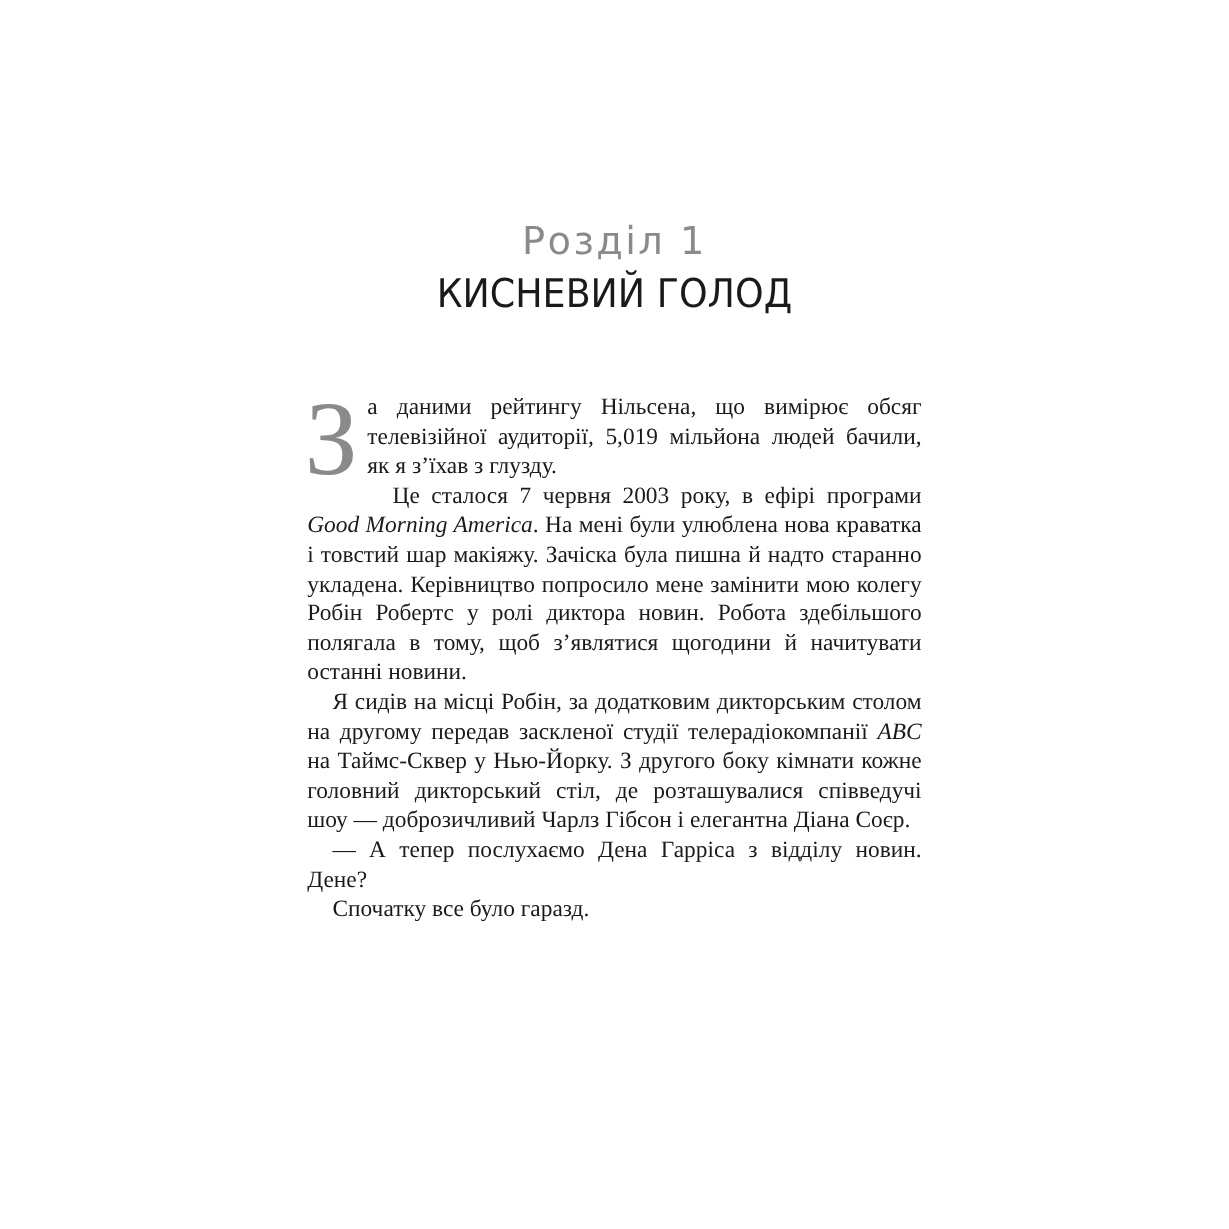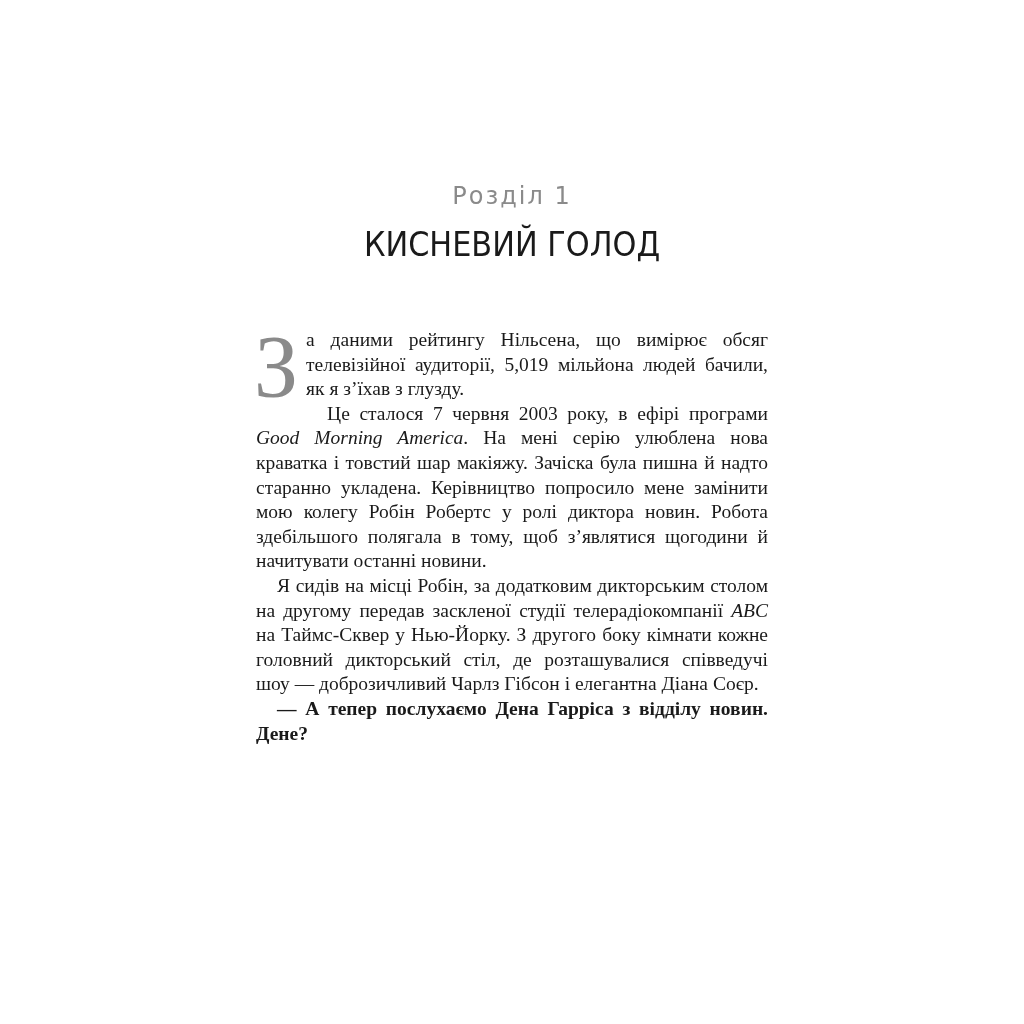--- a/index.html
+++ b/index.html
@@ -1,50 +1,51 @@
 <!DOCTYPE html>
 <html><head>
 <meta charset="utf-8">
 <style>
   html, body { margin: 0; padding: 0; background: #ffffff; }
   body { width: 1024px; height: 1024px; position: relative; overflow: hidden; }
   .page { position: absolute; left: 0; top: 0; width: 1024px; height: 1024px; background: #fff; }
   .chapter-label {
     position: absolute; left: 0; width: 1024px; top: 182px;
     text-align: center; font-family: "DejaVu Sans", sans-serif;
-    font-size: 24px; color: #8a8a8a; letter-spacing: 2px; font-weight: normal;
+    font-size: 32px; color: #8a8a8a; letter-spacing: 2px; font-weight: normal;
   }
   .chapter-title {
     position: absolute; left: 0; width: 1024px; top: 225px;
     text-align: center; font-family: "DejaVu Sans", sans-serif;
     font-size: 33px; color: #1a1a1a; letter-spacing: 0px; font-weight: normal;
     transform: scaleX(0.92);
   }
   .body-text {
     position: absolute; left: 256px; top: 328px; width: 512px;
     font-family: "Liberation Serif", "DejaVu Serif", serif;
     font-size: 19.5px; line-height: 24.6px; color: #1a1a1a;
     text-align: justify;
   }
   .body-text p { margin: 0; text-indent: 21px; }
   .body-text p.first { text-indent: 0; }
   .dropcap {
     float: left; font-family: "Liberation Serif", serif;
     font-size: 88px; line-height: 66px; color: #8a8a8a;
     margin: 6px 8px 0 -2px; height: 70px;
   }
-  .body-text p.dialog { text-indent: 21px; font-weight: bold; }
+  .body-text p.dialog { text-indent: 21px; }
   em { }
 </style>
 </head>
 <body>
 
 <div class="page">
   <div class="chapter-label">Розділ 1</div>
   <div class="chapter-title">КИСНЕВИЙ ГОЛОД</div>
 
   <div class="body-text">
     <p class="first"><span class="dropcap">З</span><span>а даними рейтингу Нільсена, що вимірює обсяг телевізійної аудиторії, 5,019 мільйона людей бачили, як я з’їхав з глузду.</span></p>
-    <p><span>Це сталося 7 червня 2003 року, в ефірі програми </span><em>Good Morning America</em><span>. На мені серію улюблена нова краватка і товстий шар макіяжу. Зачіска була пишна й надто старанно укладена. Керівництво попросило мене замінити мою колегу Робін Робертс у ролі диктора новин. Робота здебільшого полягала в тому, щоб з’являтися щогодини й начитувати останні новини.</span></p>
+    <p><span>Це сталося 7 червня 2003 року, в ефірі програми </span><em>Good Morning America</em><span>. На мені були улюблена нова краватка і товстий шар макіяжу. Зачіска була пишна й надто старанно укладена. Керівництво попросило мене замінити мою колегу Робін Робертс у ролі диктора новин. Робота здебільшого полягала в тому, щоб з’являтися щогодини й начитувати останні новини.</span></p>
     <p><span>Я сидів на місці Робін, за додатковим дикторським столом на другому передав заскленої студії телерадіокомпанії </span><em>ABC</em><span> на Таймс-Сквер у Нью-Йорку. З другого боку кімнати кожне головний дикторський стіл, де розташувалися співведучі шоу — доброзичливий Чарлз Гібсон і елегантна Діана Соєр.</span></p>
     <p class="dialog">— А тепер послухаємо Дена Гарріса з відділу новин. Дене?</p>
+    <p>Спочатку все було гаразд.</p>
   </div>
 </div>
 
 </body></html>

